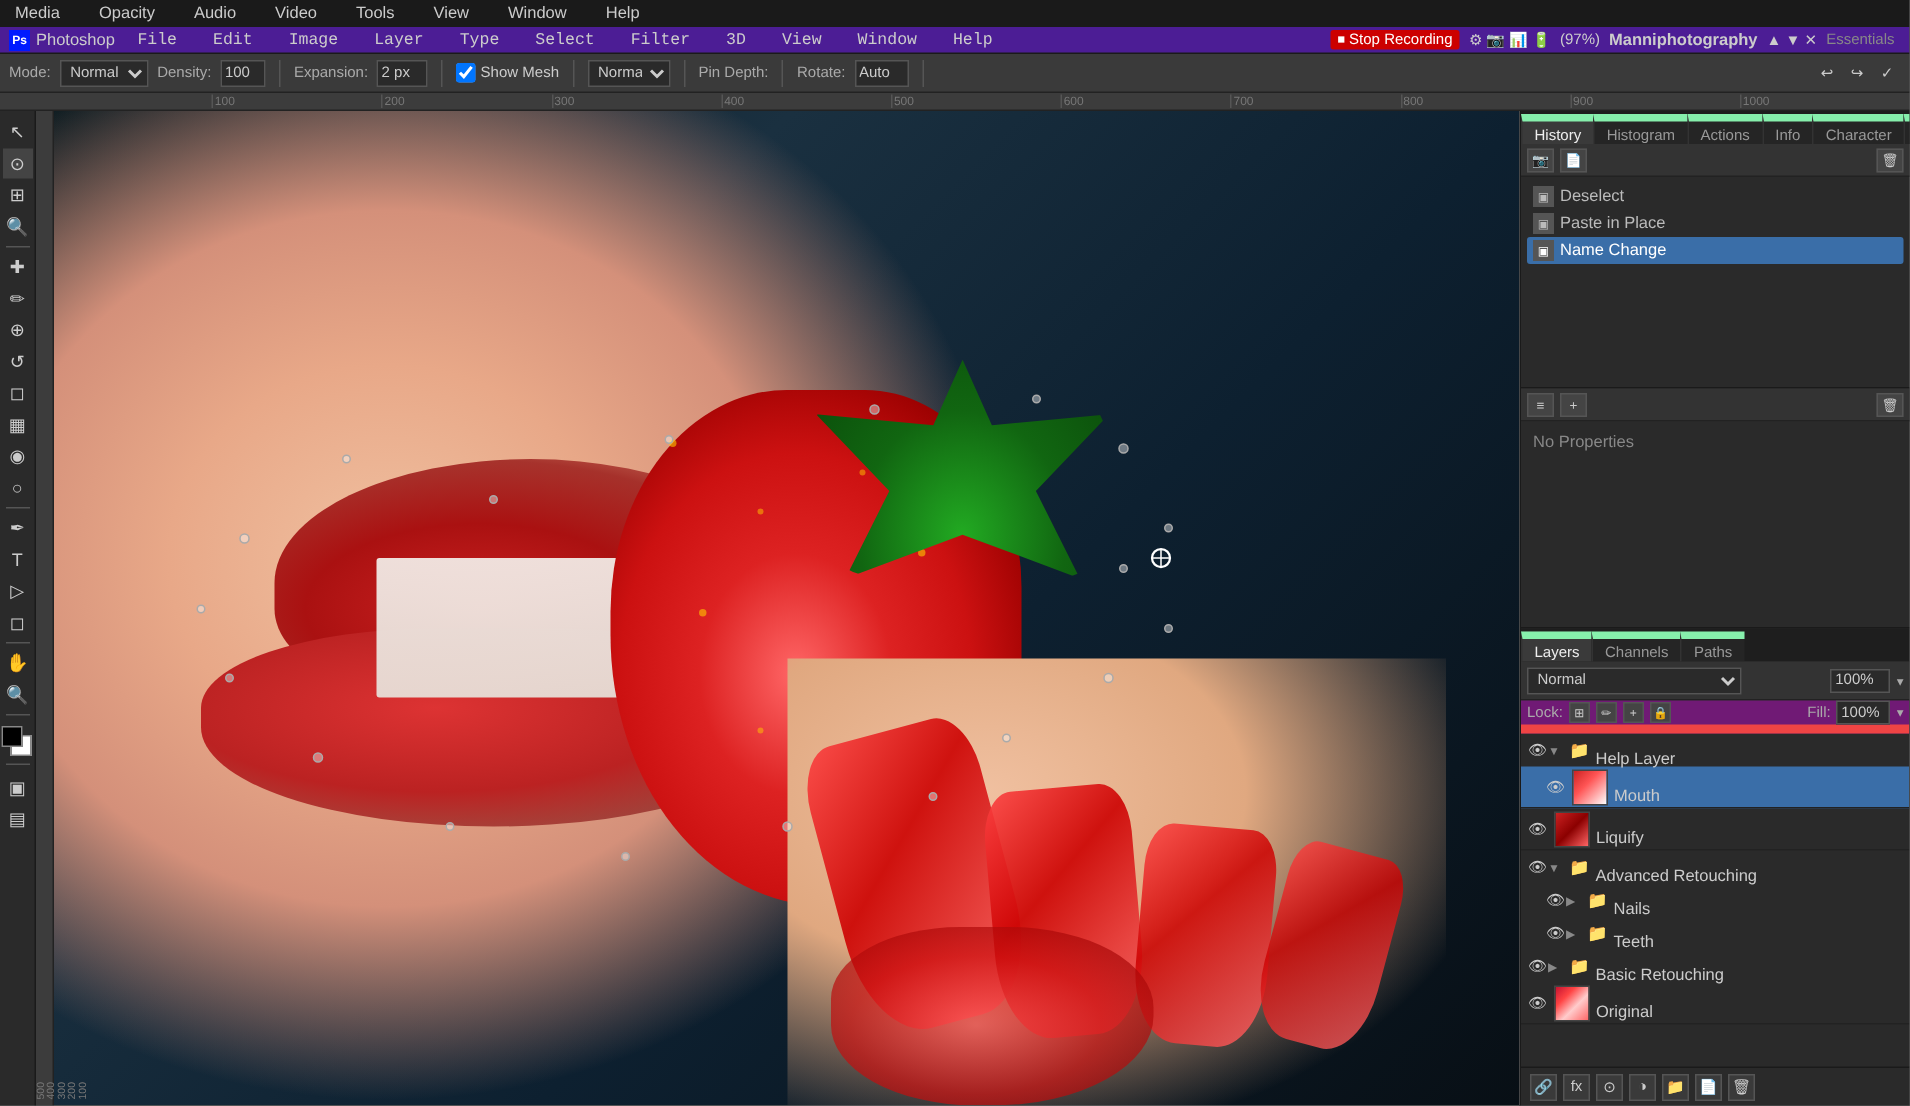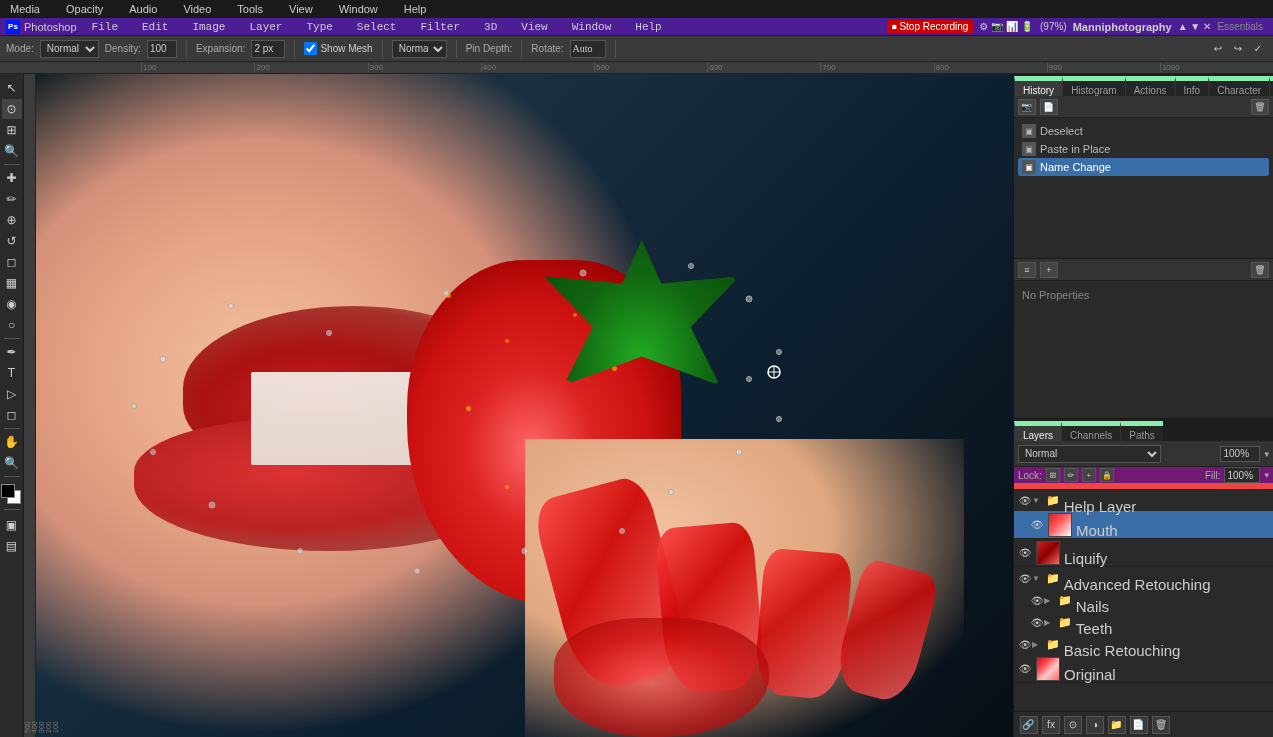--- a/index.html
+++ b/index.html
@@ -142,21 +142,21 @@
     .layer-group {
       display: flex; align-items: center; padding: 2px 4px; font-size: 11px; color: #ccc; cursor: pointer; height: 22px;
     }
     .layer-item {
       display: flex; align-items: center; padding: 1px 4px; font-size: 11px; color: #ccc; cursor: pointer; height: 28px;
       border-bottom: 1px solid #222;
     }
     .layer-item.active { background: #3a6ea8; }
     .layer-eye { width: 14px; height: 14px; display: flex; align-items: center; justify-content: center; font-size: 10px; flex-shrink: 0; }
     .layer-thumbnail { width: 24px; height: 24px; background: #555; border: 1px solid #444; flex-shrink: 0; margin: 0 4px; overflow: hidden; }
-    .layer-name { flex: 1; font-size: 15px; margin-top: 12px; }
+    .layer-name { flex: 1; font-size: 11px; margin-top: 12px; }
     .layer-expand { width: 12px; color: #888; font-size: 10px; }
     .group-arrow { font-size: 8px; margin-right: 2px; }
     .folder-icon { font-size: 11px; margin-right: 4px; }
     .indent-1 { padding-left: 16px; }
 
     .layers-bottom-bar {
       display: flex; background: #2a2a2a; height: 26px; align-items: center; padding: 0 6px; gap: 4px;
       border-top: 1px solid #1a1a1a; flex-shrink: 0;
     }
     .layers-bottom-btn { width: 18px; height: 18px; background: #3a3a3a; border: 1px solid #555; color: #ccc; font-size: 10px; cursor: pointer; display: flex; align-items: center; justify-content: center; }
@@ -245,21 +245,21 @@
     <span>Show Mesh</span>
   </span>
   <div class="opt-separator"></div>
   <select class="opt-select" style="width:55px">
     <option>Normal</option>
   </select>
   <div class="opt-separator"></div>
   <span class="opt-label">Pin Depth:</span>
   <div class="opt-separator"></div>
   <span class="opt-label">Rotate:</span>
-  <input class="opt-input" value="Auto" style="width: 36px; font-family: Liberation Serif, serif;">
+  <input class="opt-input" value="Auto" style="width: 36px;">
   <div class="opt-separator"></div>
   <div class="toolbar-icons">
     <button class="toolbar-icon-btn">↩</button>
     <button class="toolbar-icon-btn">↪</button>
     <button class="toolbar-icon-btn">✓</button>
   </div>
 </div>
 
 <div id="ruler-h">
   <div class="ruler-mark"></div>

